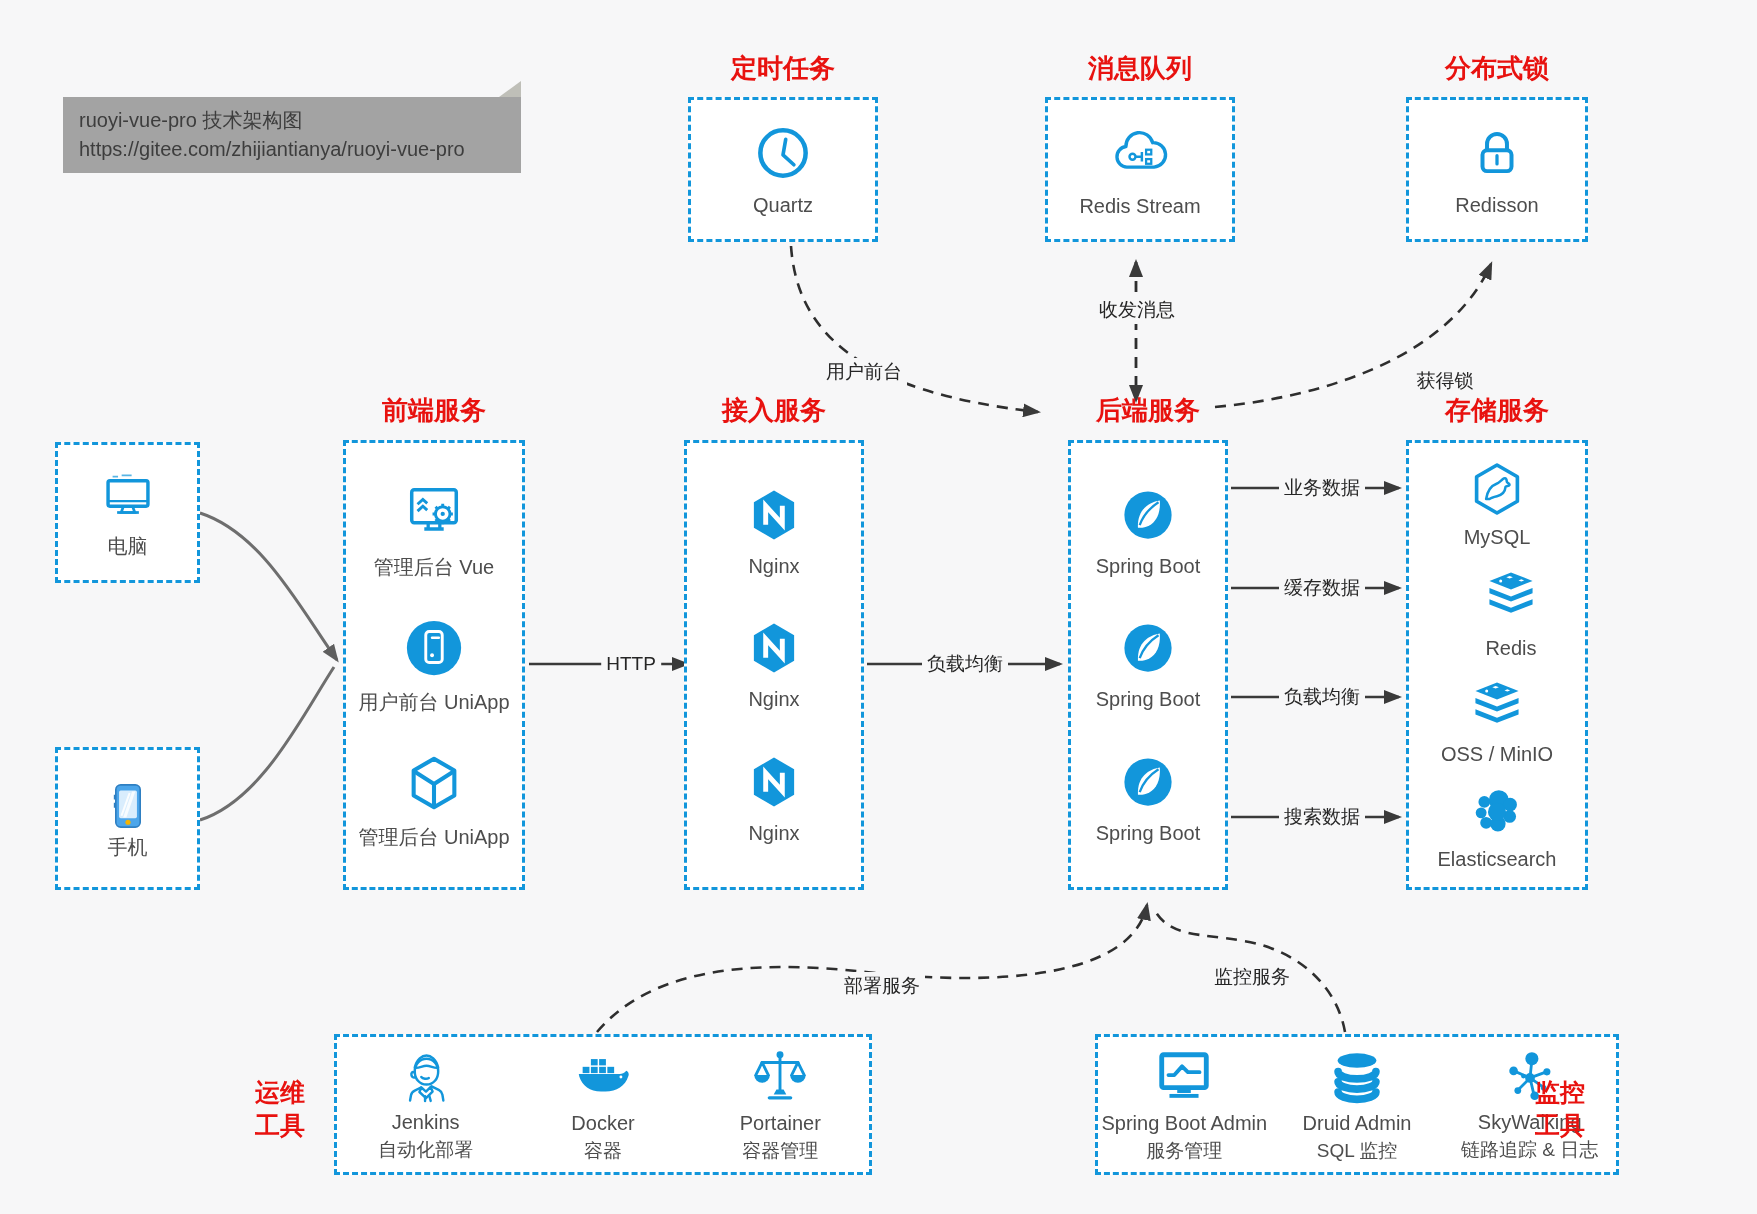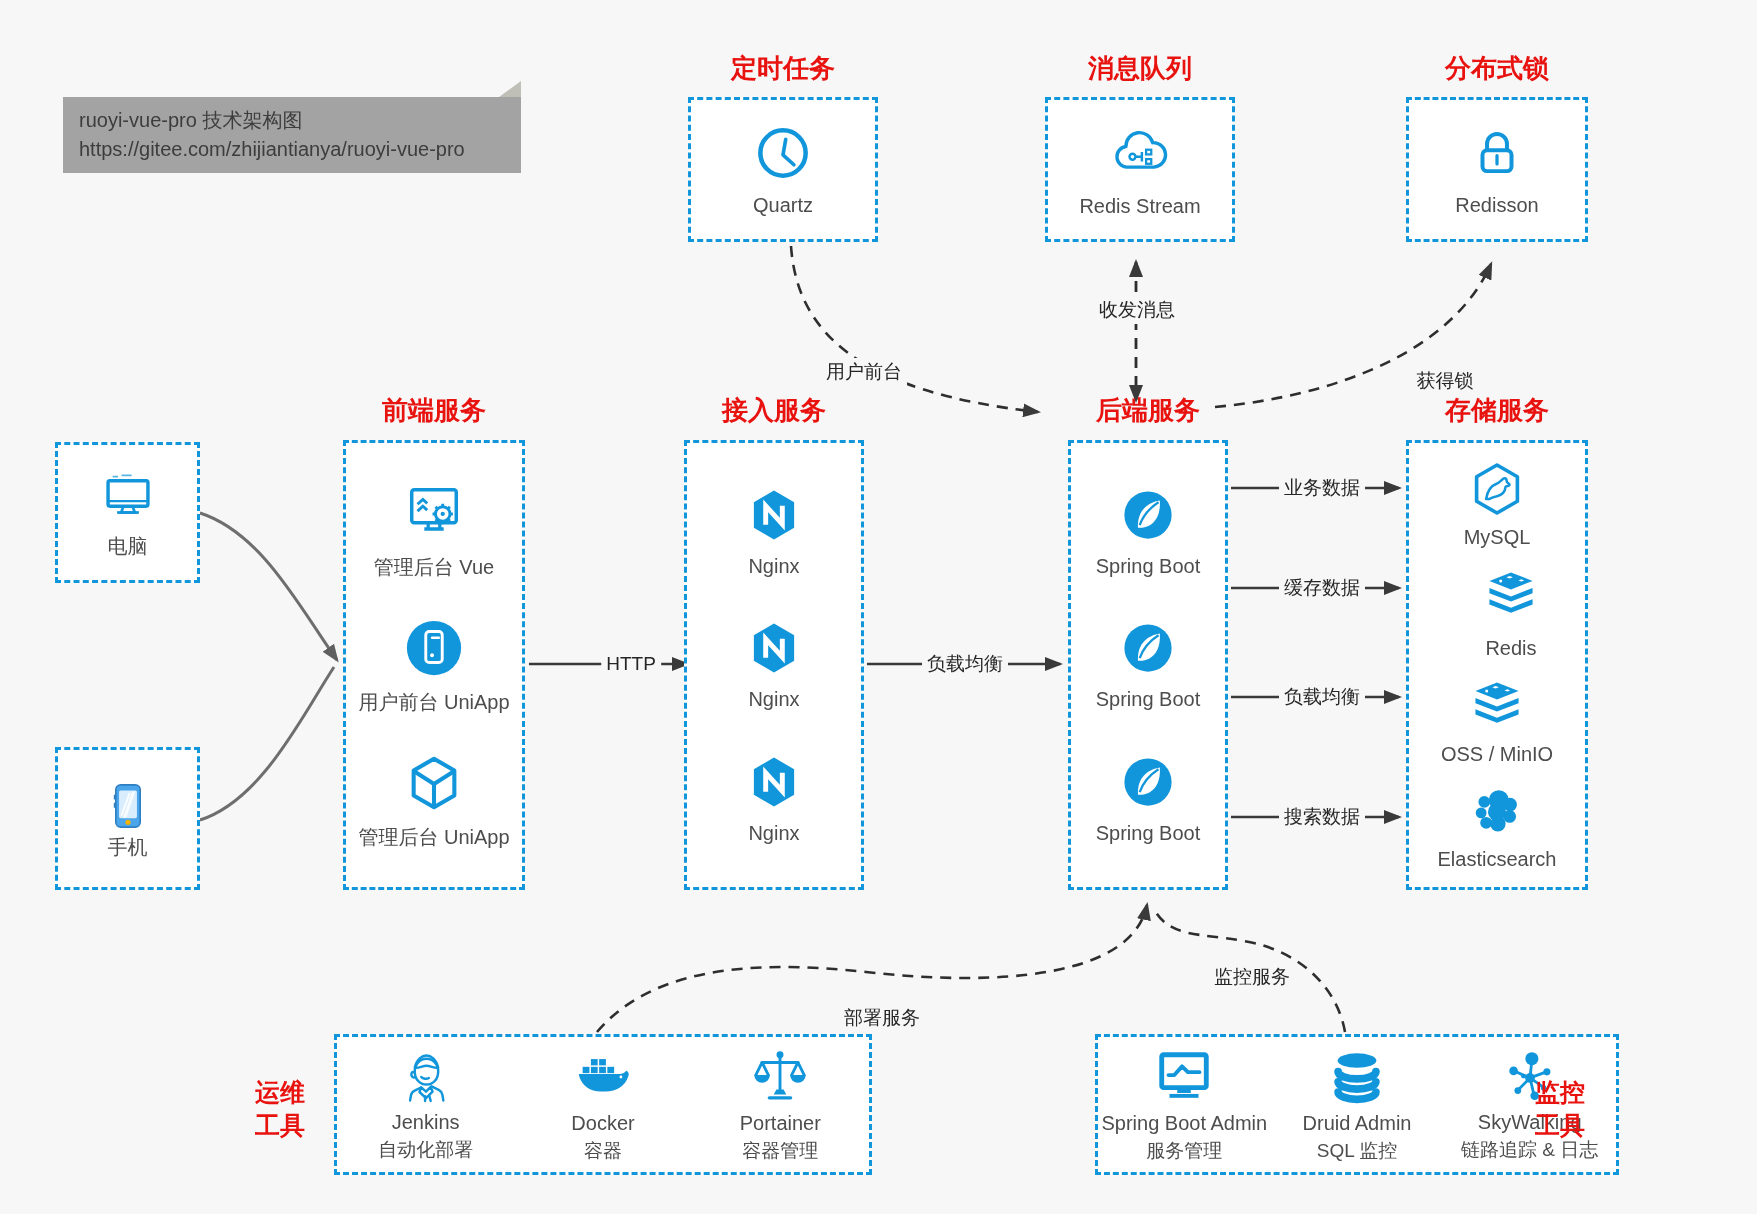--- a/index.html
+++ b/index.html
@@ -425,16 +425,16 @@
 
   <div class="edge-label" style="left:607px;top:664px;margin-left:24px;">HTTP</div>
   <div class="edge-label" style="left:965px;top:664px;">负载均衡</div>
   <div class="edge-label" style="left:864px;top:372px;">用户前台</div>
   <div class="edge-label" style="left:1137px;top:310px;">收发消息</div>
   <div class="edge-label" style="left:1445px;top:381px;">获得锁</div>
   <div class="edge-label" style="left:1322px;top:488px;">业务数据</div>
   <div class="edge-label" style="left:1322px;top:588px;">缓存数据</div>
   <div class="edge-label" style="left:1322px;top:697px;">负载均衡</div>
   <div class="edge-label" style="left:1322px;top:817px;">搜索数据</div>
-  <div class="edge-label" style="left:882px;top:986px;margin-top:32px;">部署服务</div>
+  <div class="edge-label" style="left:882px;top:986px;">部署服务</div>
   <div class="edge-label" style="left:1252px;top:977px;">监控服务</div>
 
 </div>
 
 </body></html>

